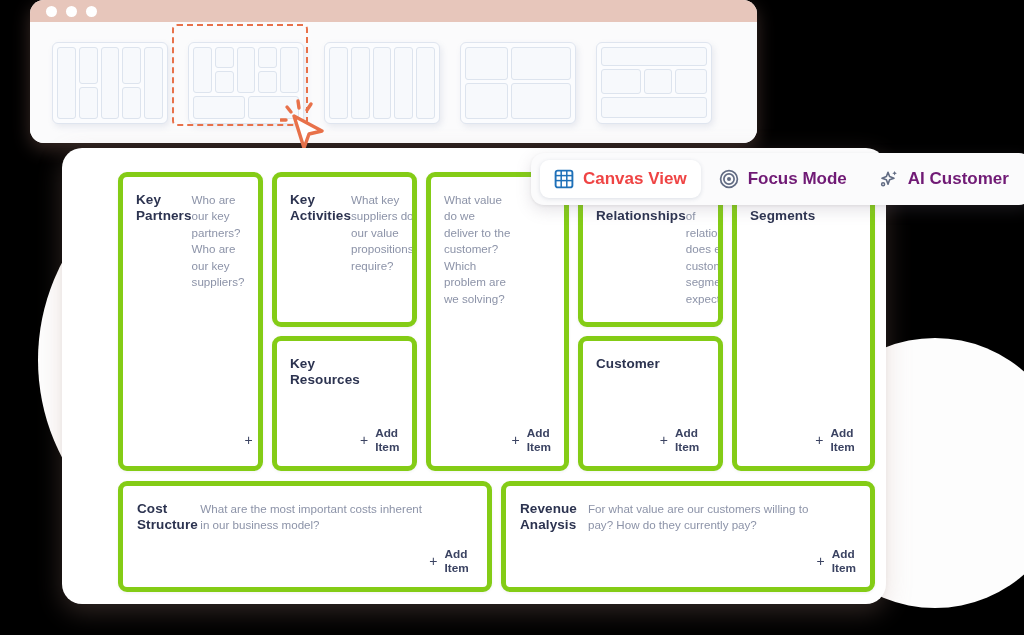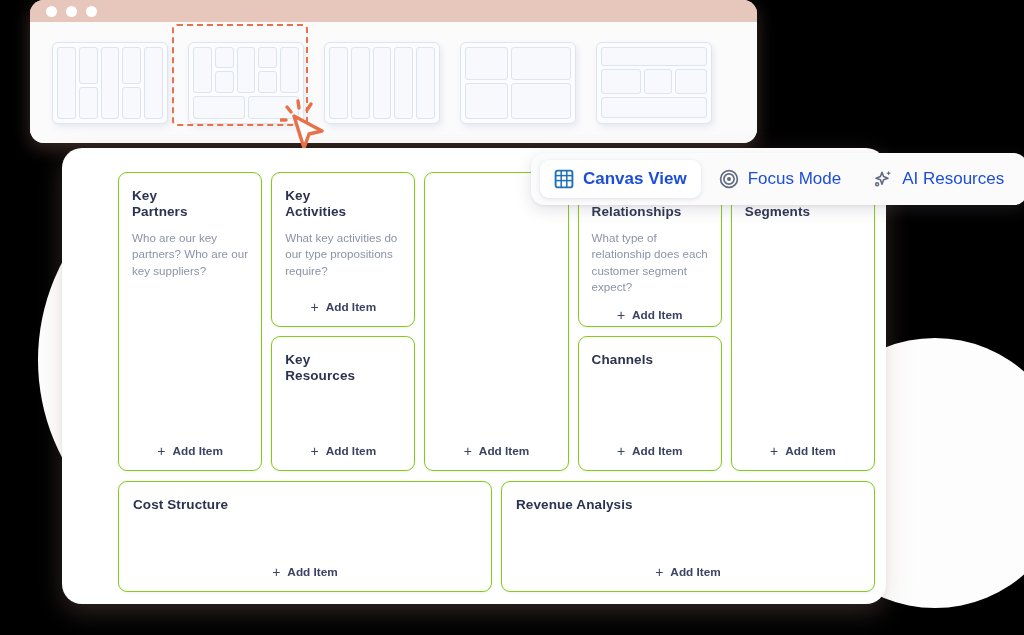--- a/index.html
+++ b/index.html
@@ -83,46 +83,47 @@
     border-radius: 13px;
     box-shadow: 0 5px 16px rgba(120,110,130,.20), 0 1px 3px rgba(0,0,0,.07);
     display: flex; align-items: center; gap: 4px;
     padding: 0 9px;
     z-index: 40;
   }
   .tb-item {
     display: flex; align-items: center; gap: 9px;
     height: 38px; padding: 0 14px;
     border-radius: 9px;
-    font-size: 17px; color: #1d4ed8;
+    font-size: 17px; color: #701a75;
     white-space: nowrap;
     cursor: pointer;
+    font-weight: bold;
   }
   .tb-item.active {
-    background: #ffffff; color: #1d4ed8;
+    background: #ffffff; color: #ef4444;
     box-shadow: 0 1px 4px rgba(60,80,120,.16);
     font-weight: 600;
   }
   .tb-icon { width: 20px; height: 20px; display: block; flex: none; }
 
   
   #cards-top {
     position: absolute; left: 118px; top: 172px;
     width: 757px; height: 299px;
     display: flex; gap: 9px;
     z-index: 10;
   }
   .col { width: 145px; display: flex; flex-direction: column; gap: 9px; }
   .card {
     background: #ffffff;
-    border: 1px solid #84cc16;
+    border: 5px solid #84cc16;
     border-radius: 9px;
     box-shadow: 0 1px 3px rgba(60,70,100,.07);
     padding: 15px 13px 12px 13px;
-    display: flex; flex-direction: column;
+    display: flex; 
     overflow: hidden;
   }
   .card-title {
     font-size: 13.5px; font-weight: 700; color: #2c3350;
     line-height: 1.18; letter-spacing: .1px;
     margin-bottom: 10px;
     white-space: pre-line;
   }
   .card-hint {
     font-size: 11.6px; color: #8c93a8; line-height: 1.42;
@@ -261,57 +262,58 @@
           <span class="add-plus">+</span>
           <span>Add Item</span>
         </div>
       </div>
     </div>
 
     <div class="col">
       <div class="card" style="height:155px">
         <div class="card-title">Key
 Activities</div>
-        <div class="card-hint">What key activities do our type propositions require?</div>
+        <div class="card-hint">What key suppliers do our value propositions require?</div>
         <div class="add-item">
           <span class="add-plus">+</span>
           <span>Add Item</span>
         </div>
       </div>
       <div class="card" style="flex:1">
         <div class="card-title">Key
 Resources</div>
         <div class="add-item">
           <span class="add-plus">+</span>
           <span>Add Item</span>
         </div>
       </div>
     </div>
 
     <div class="col col-full">
       <div class="card">
+        <div class="card-hint">What value do we deliver to the customer? Which problem are we solving?</div>
         <div class="add-item">
           <span class="add-plus">+</span>
           <span>Add Item</span>
         </div>
       </div>
     </div>
 
     <div class="col">
       <div class="card" style="height:155px">
         <div class="card-title">Customer
 Relationships</div>
         <div class="card-hint">What type of relationship does each customer segment expect?</div>
         <div class="add-item">
           <span class="add-plus">+</span>
           <span>Add Item</span>
         </div>
       </div>
       <div class="card" style="flex:1">
-        <div class="card-title">Channels</div>
+        <div class="card-title">Customer</div>
         <div class="add-item">
           <span class="add-plus">+</span>
           <span>Add Item</span>
         </div>
       </div>
     </div>
 
     <div class="col col-full">
       <div class="card">
         <div class="card-title">Customer
@@ -320,27 +322,29 @@
           <span class="add-plus">+</span>
           <span>Add Item</span>
         </div>
       </div>
     </div>
   </div>
 
   <div id="cards-bottom">
     <div class="card">
       <div class="card-title">Cost Structure</div>
+      <div class="card-hint">What are the most important costs inherent in our business model?</div>
       <div class="add-item">
         <span class="add-plus">+</span>
         <span>Add Item</span>
       </div>
     </div>
     <div class="card">
       <div class="card-title">Revenue Analysis</div>
+      <div class="card-hint">For what value are our customers willing to pay? How do they currently pay?</div>
       <div class="add-item">
         <span class="add-plus">+</span>
         <span>Add Item</span>
       </div>
     </div>
   </div>
 
   <div id="view-toolbar">
 
     <div class="tb-item active">
@@ -362,18 +366,18 @@
       </svg>
       <span>Focus Mode</span>
     </div>
 
     <div class="tb-item">
       <svg class="tb-icon" viewBox="0 0 20 20">
         <path d="M9 3.2 L10.6 7.6 L15 9.2 L10.6 10.8 L9 15.2 L7.4 10.8 L3 9.2 L7.4 7.6 Z" fill="none" stroke="#616b83" stroke-width="1.6" stroke-linejoin="round"></path>
         <path d="M15.6 2 L16.3 3.6 L17.9 4.3 L16.3 5 L15.6 6.6 L14.9 5 L13.3 4.3 L14.9 3.6 Z" fill="#616b83"></path>
         <circle cx="4.1" cy="15.2" r="1.5" fill="none" stroke="#616b83" stroke-width="1.5"></circle>
       </svg>
-      <span>AI Resources</span>
+      <span>AI Customer</span>
     </div>
 
   </div>
 
 </div>
 
 </body></html>

